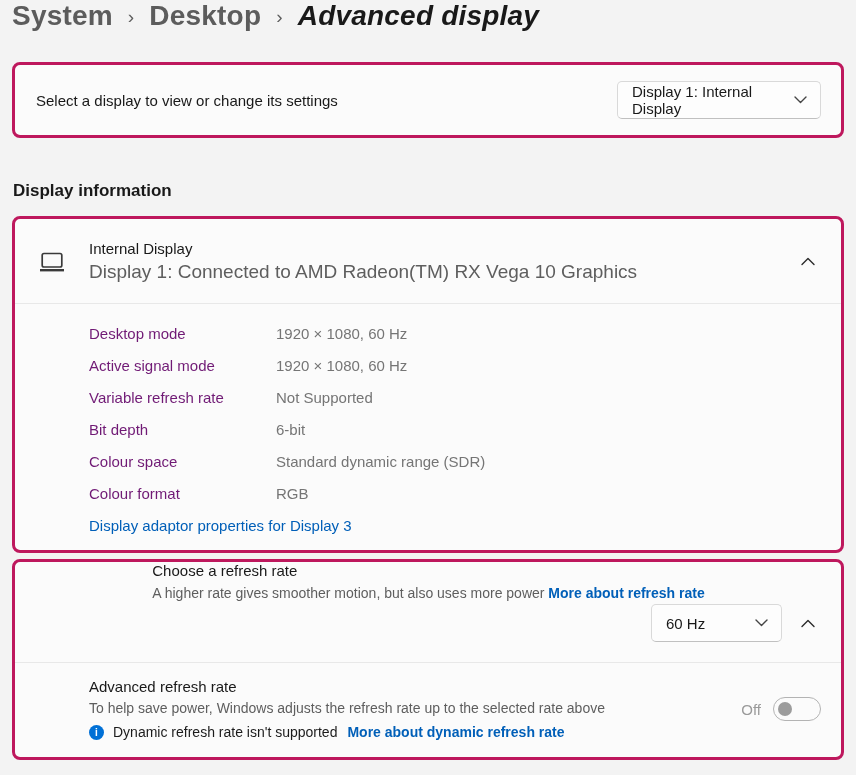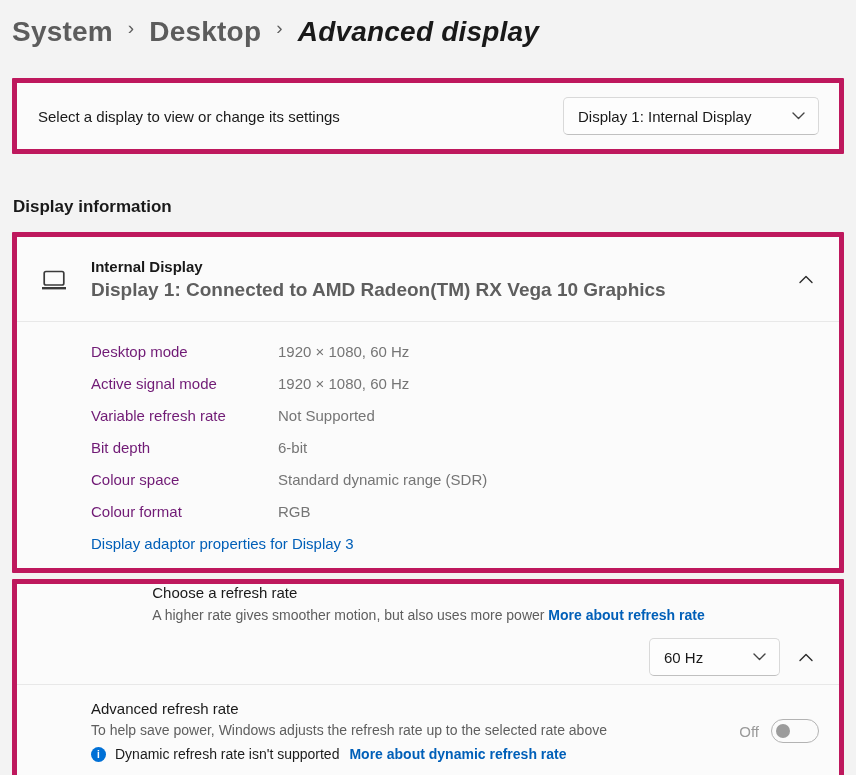--- a/index.html
+++ b/index.html
@@ -8,41 +8,41 @@
     width: 856px; height: 775px;
     background: #f3f3f3;
     font-family: "Liberation Sans", sans-serif;
     color: #1b1b1b;
     overflow: hidden;
   }
   .page { padding: 0 12px; }
 
   
   .breadcrumb {
-    padding-top: 16px;
     font-size: 28px;
     font-weight: 600;
     display: flex;
+    align-items: center;
     letter-spacing: 0.2px;
   }
   .crumb { color: #5c5c5c; cursor: pointer; }
   .crumb-current { color: #191919; font-style: italic; }
   .crumb-sep {
     color: #5e5e5e;
     font-size: 19px;
     font-weight: 400;
     margin: 0 15px;
     transform: translateY(1px);
   }
 
   
   .card {
     background: #fbfbfb;
-    border: 5px solid #be185d;
-    border-radius: 1px;
+    border: 3px solid #be185d;
+    border-radius: 8px;
   }
   .selector-card {
     margin-top: 30px;
     height: 76px;
     display: flex;
     align-items: center;
     justify-content: space-between;
     padding: 0 20px 0 21px;
   }
   .selector-label { font-size: 15px; color: #191919; }
@@ -54,38 +54,37 @@
     background: #fdfdfd;
     border: 1px solid #d9d9d9;
     border-bottom-color: #c0c0c0;
     border-radius: 5px;
     height: 38px;
     padding: 0 13px 0 14px;
     font-size: 15px;
     color: #191919;
     cursor: pointer;
   }
-  .dropdown-display { width: 256px; }
+  .dropdown-display { width: 204px; }
   .dropdown-hz { width: 131px; }
 
   .section-heading {
     margin: 43px 0 15px 1px;
     font-size: 17px;
     font-weight: 700;
     color: #191919;
   }
 
   
   .expander-header {
     display: flex;
     align-items: center;
     height: 84px;
     padding: 0 20px 0 24px;
     cursor: pointer;
-    font-weight: bold;
   }
   .device-icon { width: 26px; margin-right: 24px; flex: none; display:flex; }
   .exp-titles { display: flex; flex-direction: column; }
   .exp-title { font-size: 15px; color: #191919; }
   .exp-subtitle { font-size: 19px; color: #5e5e5e; margin-top: 4px; }
   .chevron-btn {
     margin-left: auto;
     background: none;
     border: none;
     padding: 6px;
@@ -119,21 +118,21 @@
   }
   .rr-text { max-width: 585px; }
   .rr-title { font-size: 15px; color: #191919; }
   .rr-desc {
     font-size: 14px;
     color: #5e5e5e;
     line-height: 21px;
     margin-top: 4px;
   }
   .rr-desc .link { font-size: 14px; font-weight: 600; }
-  .rr-controls { margin-left: auto; display: flex; align-items: center; margin-top: 12px; }
+  .rr-controls { margin-left: auto; display: flex; align-items: center; }
   .rr-controls .chevron-btn { margin-left: 13px; }
 
   
   .subrow {
     display: flex;
     align-items: center;
     padding: 15px 20px 17px 74px;
   }
   .drr-title { font-size: 15px; color: #191919; }
   .drr-desc { font-size: 14px; color: #5e5e5e; margin-top: 5px; }

